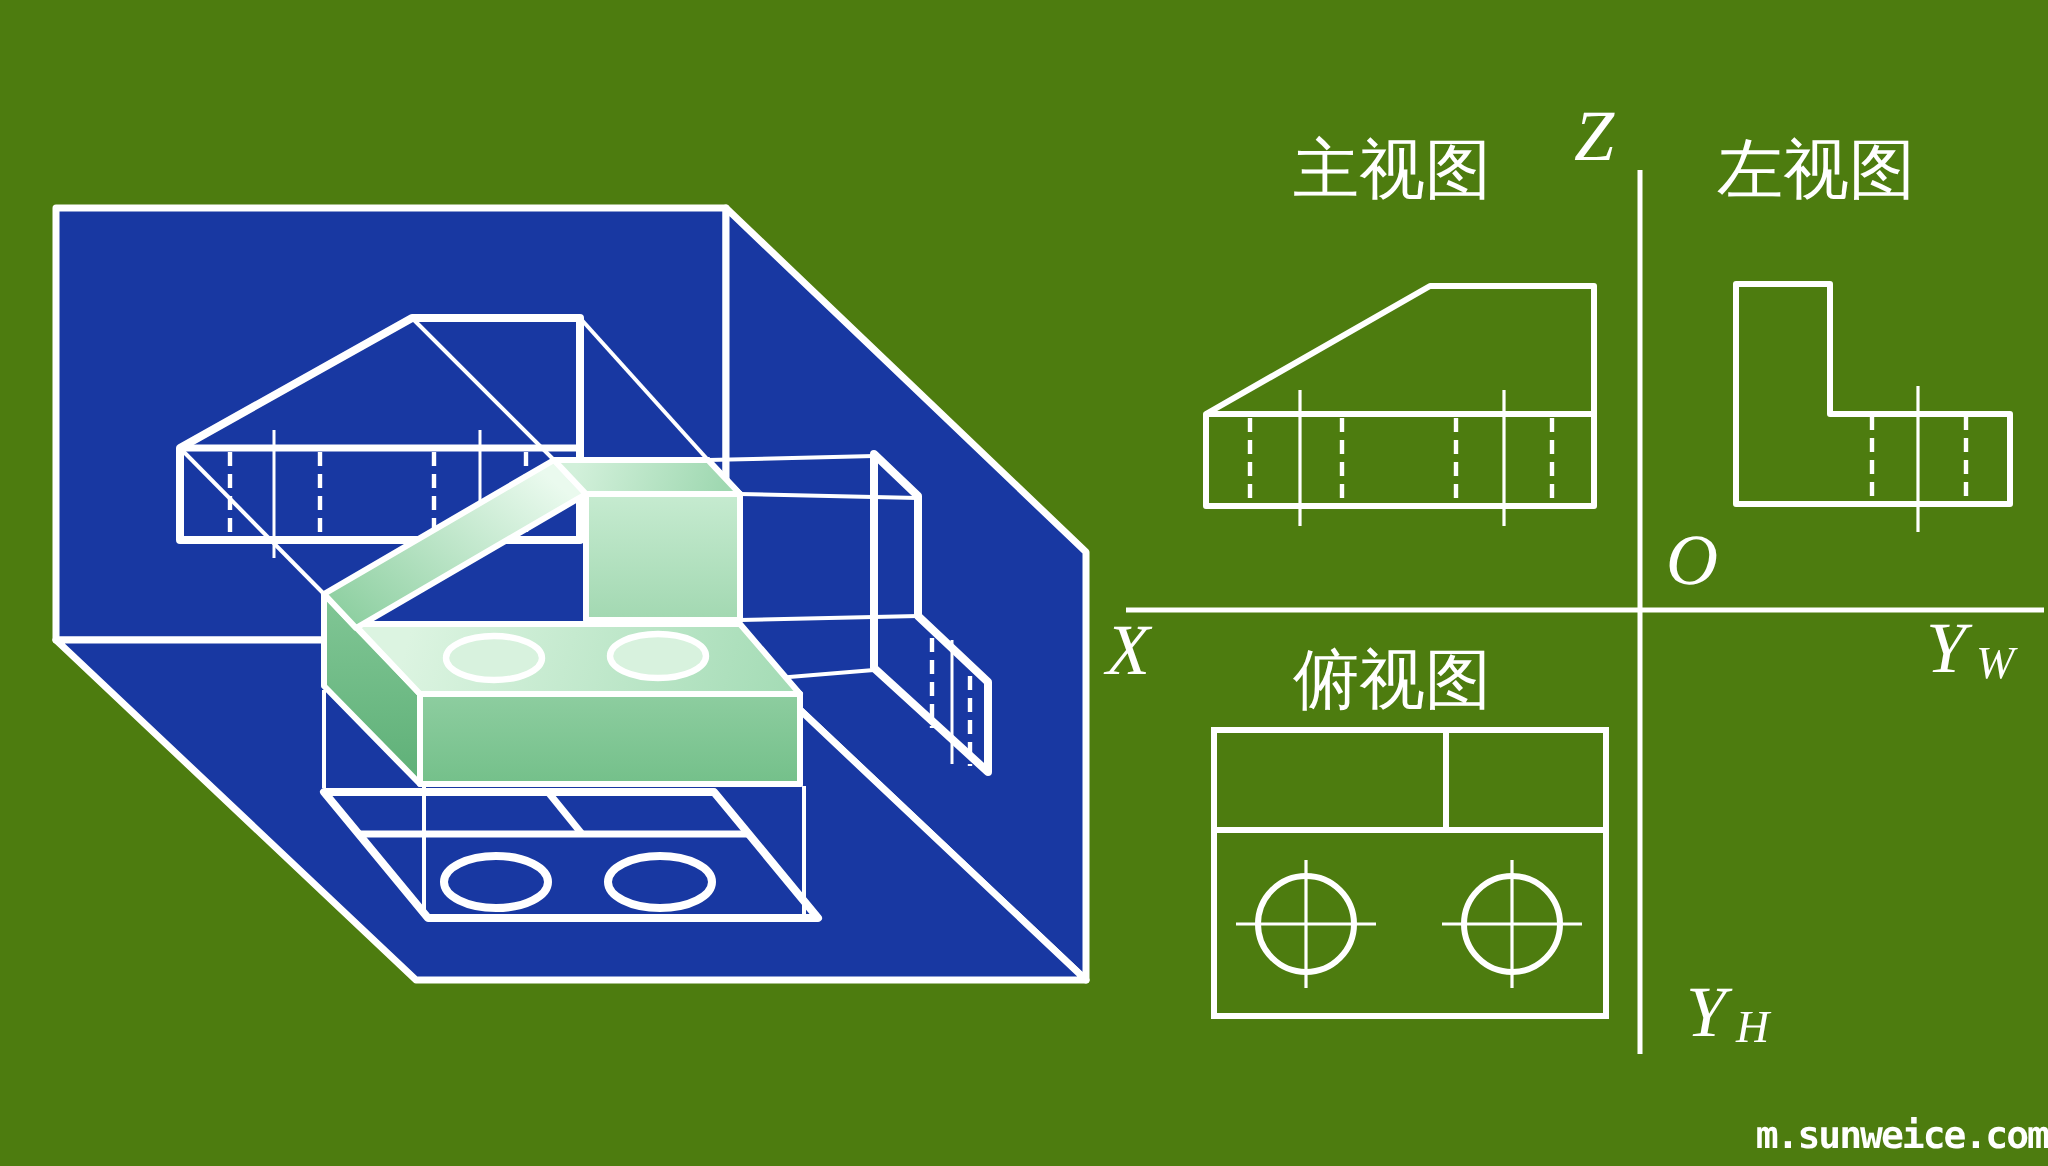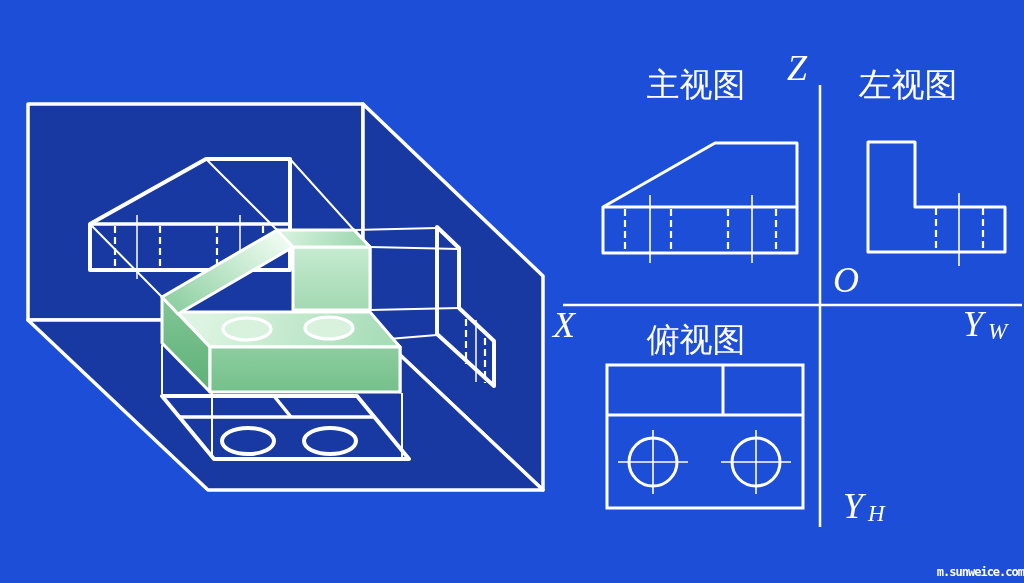--- a/index.html
+++ b/index.html
@@ -1,27 +1,27 @@
 <!DOCTYPE html>
 <html><head>
 <meta charset="utf-8">
 <style>
   html,body{margin:0;padding:0;background:#000;}
   #stage{
-    position:relative;width:1024px;height:583px;background:#1d4ed8;
+    position:relative;width:1024px;height:583px;background:#4d7c0f;
     overflow:hidden;font-family:"Liberation Serif",serif;
   }
   #stage svg{position:absolute;left:0;top:0;}
   .cn-label{font-family:"Liberation Serif",serif;fill:#fff;font-size:33px;}
   .axis-label{font-family:"Liberation Serif",serif;fill:#fff;font-style:italic;font-size:36px;}
   .axis-sub{font-family:"Liberation Serif",serif;fill:#fff;font-style:italic;font-size:23px;}
   #watermark{
     position:absolute;right:0px;bottom:4px;color:#fff;
     font-family:"DejaVu Sans Mono","Liberation Mono",monospace;
-    font-size:12px;font-weight:bold;letter-spacing:-1px;white-space:nowrap;
+    font-size:19px;font-weight:bold;letter-spacing:-1px;white-space:nowrap;
   }
 </style>
 </head>
 <body>
 
 <div id="stage">
 
 <svg width="1024" height="583" viewBox="0 0 1024 583">
   <defs>
     <linearGradient id="gSlant" gradientUnits="userSpaceOnUse" x1="270" y1="235" x2="195" y2="325">

